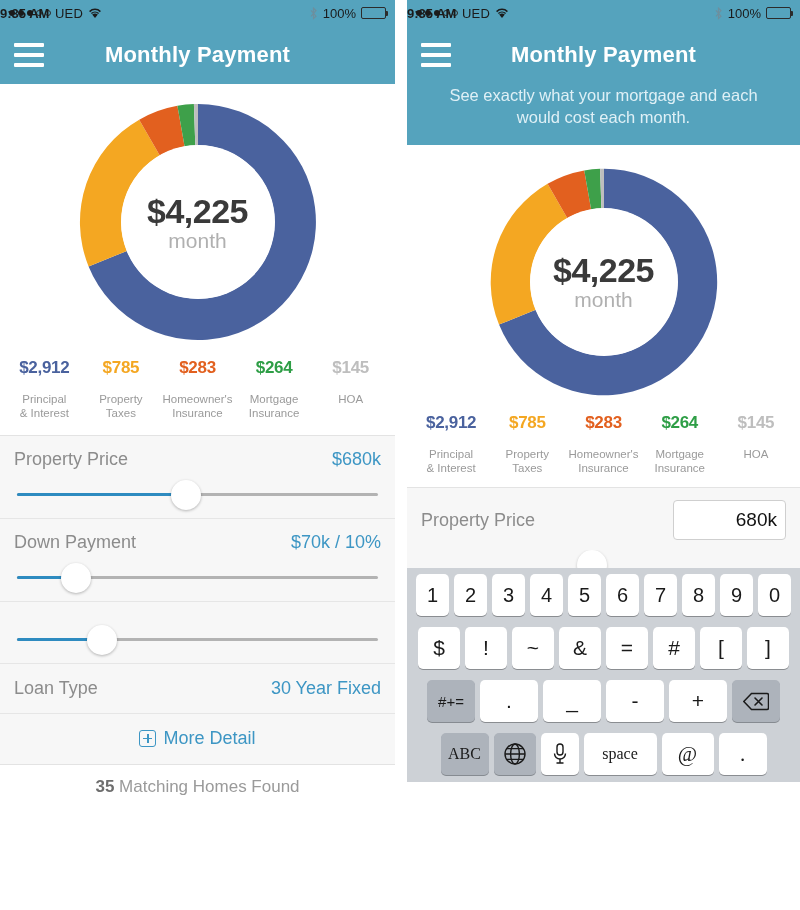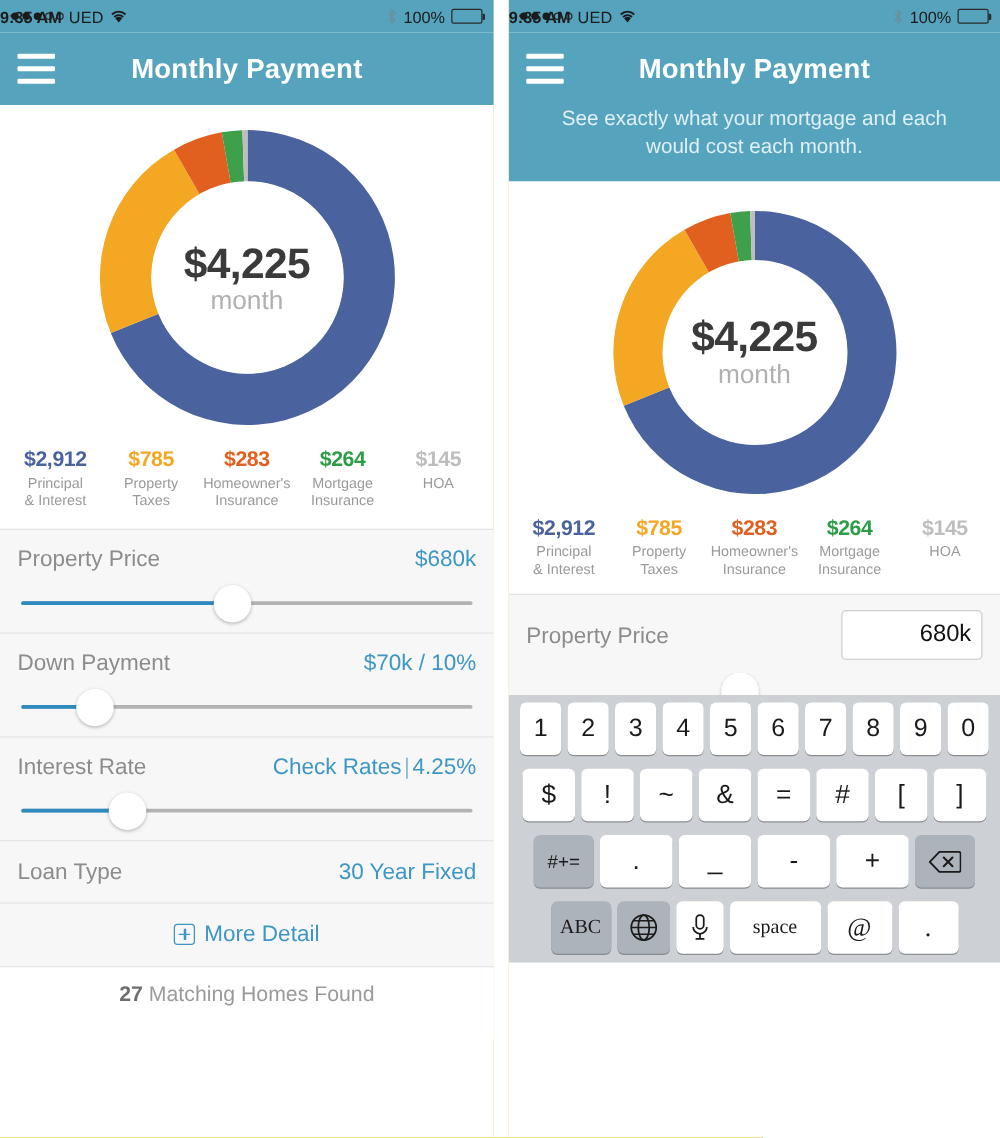--- a/index.html
+++ b/index.html
@@ -63,21 +63,21 @@
     position:absolute; border-radius:50%; background:#ffffff;
     display:flex; flex-direction:column; align-items:center; justify-content:center;
   }
   .amount { font-size:34px; font-weight:bold; color:#3a3a3a; letter-spacing:-0.5px; }
   .amount-sub { font-size:21px; color:#b0b0b0; margin-top:-2px;}
 
   
   .legend { display:flex; padding:0 8px; }
   .legend-item { flex:1; text-align:center; padding:0 1px; }
   .legend-val { font-size:17px; font-weight:bold; letter-spacing:-0.3px;}
-  .legend-lbl { font-size:11.5px; color:#9a9a9a; line-height:1.25; margin-top:2px; }
+  .legend-lbl { font-size:11.5px; color:#9a9a9a; line-height:1.25; margin-top:14px; }
 
   
   .controls { background:#f7f7f7; border-top:1px solid #e3e3e3; border-bottom:1px solid #e3e3e3; }
   .ctrl-row { padding: 13px 14px 4px 14px; border-bottom:1px solid #e6e6e6; }
   .ctrl-row:last-child { border-bottom:none; }
   .ctrl-head { display:flex; align-items:baseline; justify-content:space-between; }
   .ctrl-label { font-size:18px; color:#8c8c8c; }
   .ctrl-value { font-size:18px; color:#3d96c4; }
   .ctrl-value .sep { color:#8ab9d2; padding:0 2px;}
   .slider { position:relative; height:40px; margin-top:4px; }
@@ -285,26 +285,20 @@
           <div class="ctrl-value">$70k / 10%</div>
         </div>
         <div class="slider">
           <div class="track"></div>
           <div class="track-fill" style="width:17%"></div>
           <div class="thumb" style="left:calc(17% - 15px)"></div>
         </div>
       </div>
 
       <div class="ctrl-row">
-        <div class="ctrl-head">
-          <div class="ctrl-label">Interest Rate</div>
-          <div class="ctrl-value">
-            <span>Check Rates</span><span class="sep">|</span><span>4.25%</span>
-          </div>
-        </div>
         <div class="slider">
           <div class="track"></div>
           <div class="track-fill" style="width:24%"></div>
           <div class="thumb" style="left:calc(24% - 15px)"></div>
         </div>
       </div>
 
       <div class="ctrl-row row-static">
         <div class="ctrl-head">
           <div class="ctrl-label">Loan Type</div>
@@ -313,21 +307,21 @@
       </div>
 
       <div class="more-detail">
         <span class="plus-box"></span>
         <span>More Detail</span>
       </div>
     </div>
 
     <div class="footer">
       <div class="found">
-        <b>27</b><span> Matching Homes Found</span>
+        <b>35</b><span> Matching Homes Found</span>
       </div>
     </div>
   </div>
 
   <div class="gap"></div>
 
   <div class="phone right">
 
     <div class="statusbar">
       <div class="sb-left">

